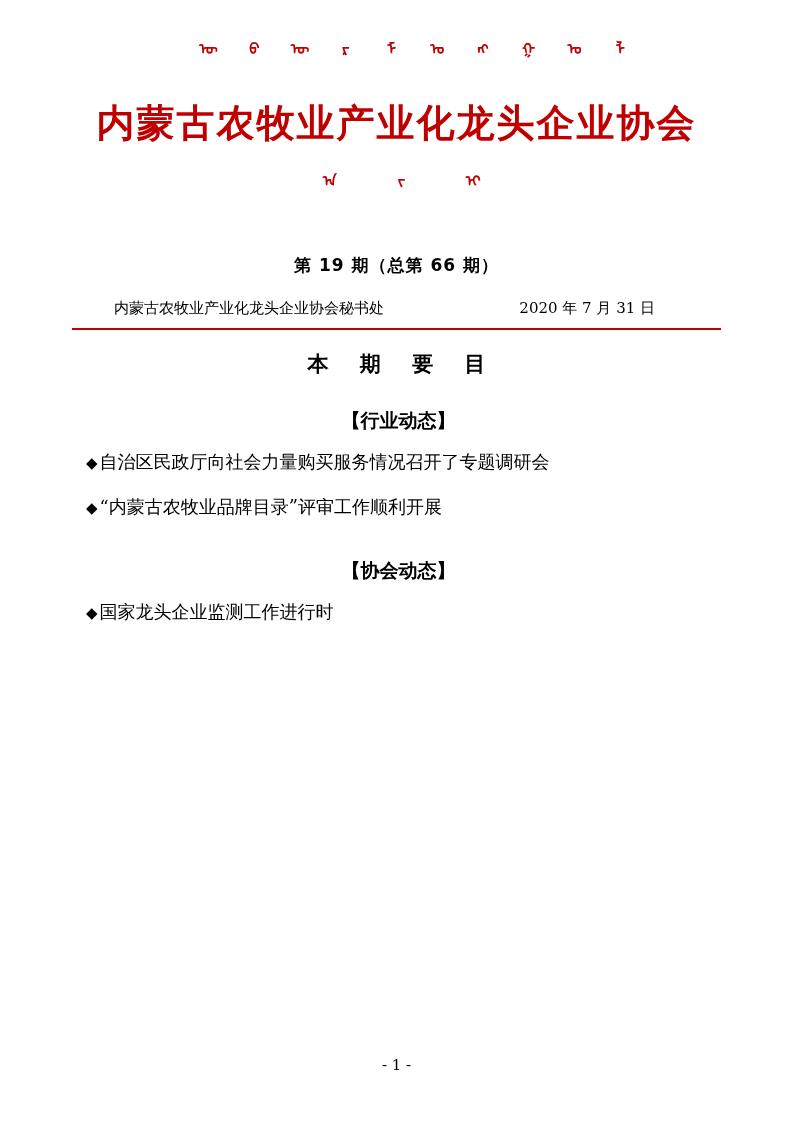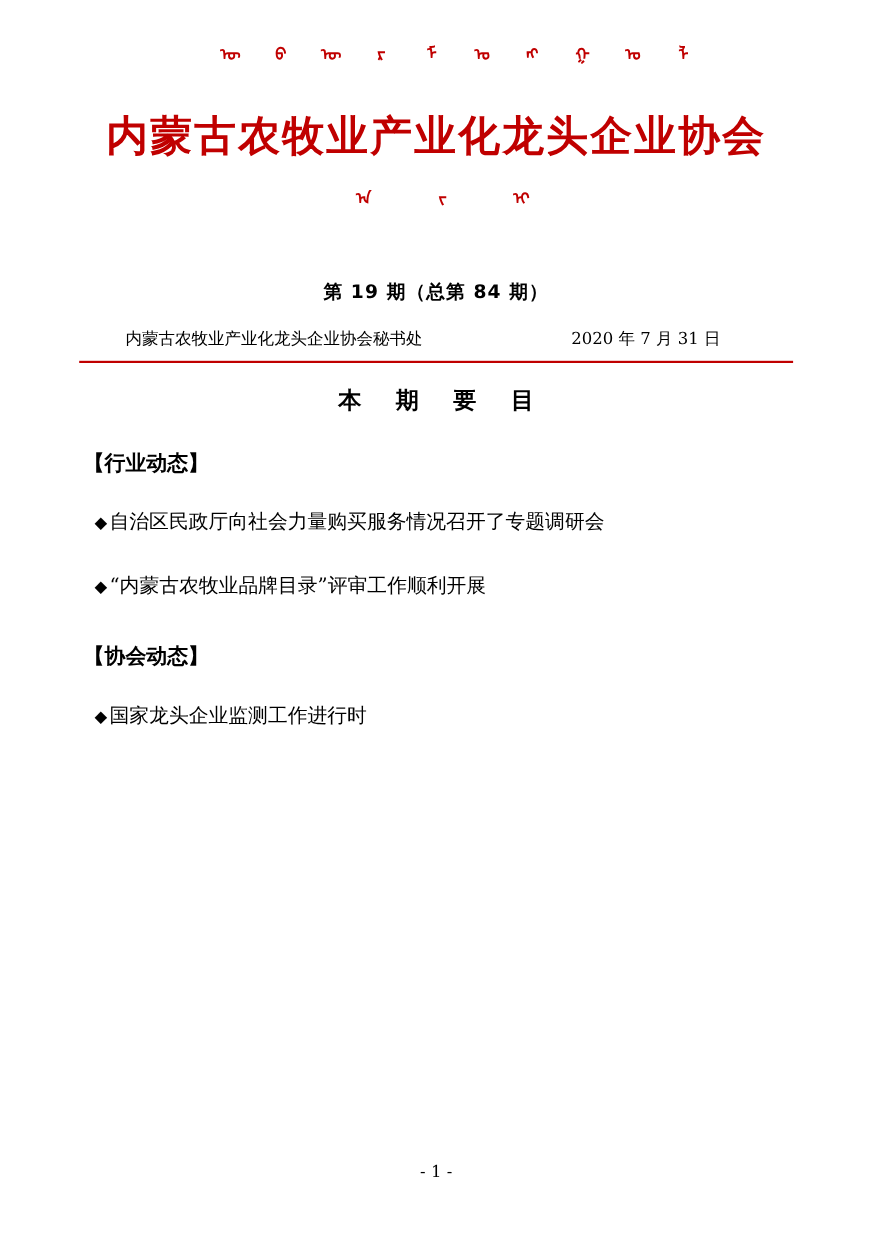--- a/index.html
+++ b/index.html
@@ -115,30 +115,31 @@
     letter-spacing: 12px;
     margin-top: 20px;
     padding-left: 12px;
   }
   .section-head {
     font-family: Liberation Serif, serif;
     font-weight: bold;
     font-size: 19px;
     margin-top: 30px;
     padding-left: 4px;
+    text-align: center;
   }
   .section-head.tight { margin-top: 34px; }
 
   .entry {
     font-family: "DejaVu Serif", "Liberation Serif", serif;
     font-size: 18px;
     line-height: 1.95;
     padding-left: 38px;
     text-indent: -24px;
-    margin-top: 23px;
+    margin-top: 10px;
   }
   .entry.wrap {
     text-indent: -24px;
     padding-left: 38px;
     line-height: 2.05;
   }
   .bullet {
     font-family: "DejaVu Sans", sans-serif;
     font-size: 15px;
     padding-right: 2px;
@@ -178,21 +179,21 @@
     <div class="org-title">内蒙古农牧业产业化龙头企业协会</div>
 
     <div class="mongol-mid">
       <span class="mongol-glyph">ᠠ</span>
       <span class="mongol-glyph">ᠵ</span>
       <span class="mongol-glyph">ᠢ</span>
     </div>
 
   </div>
 
-  <div class="issue-line">第 19 期（总第 84 期）</div>
+  <div class="issue-line">第 19 期（总第 66 期）</div>
 
   <div class="pub-row">
     <span>内蒙古农牧业产业化龙头企业协会秘书处</span>
     <span class="pub-date">2020 年 7 月 31 日</span>
   </div>
 
   <hr class="red-rule">
 
   <div class="contents-title">本 期 要 目</div>
 

